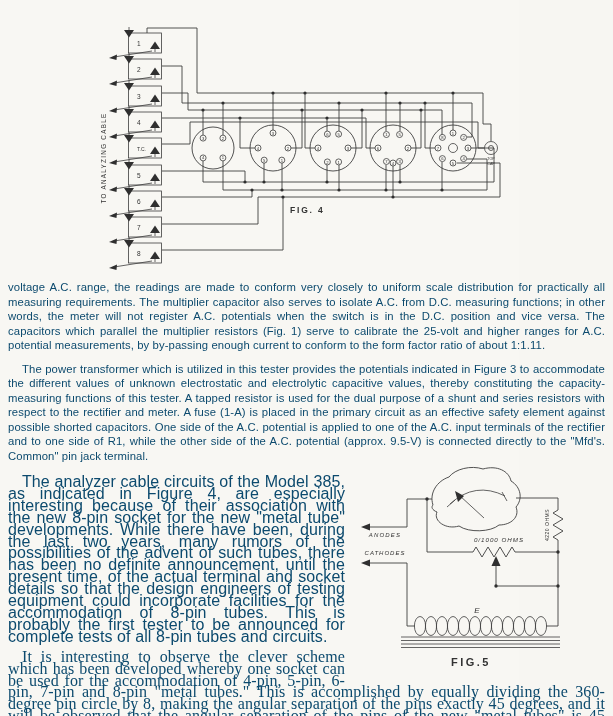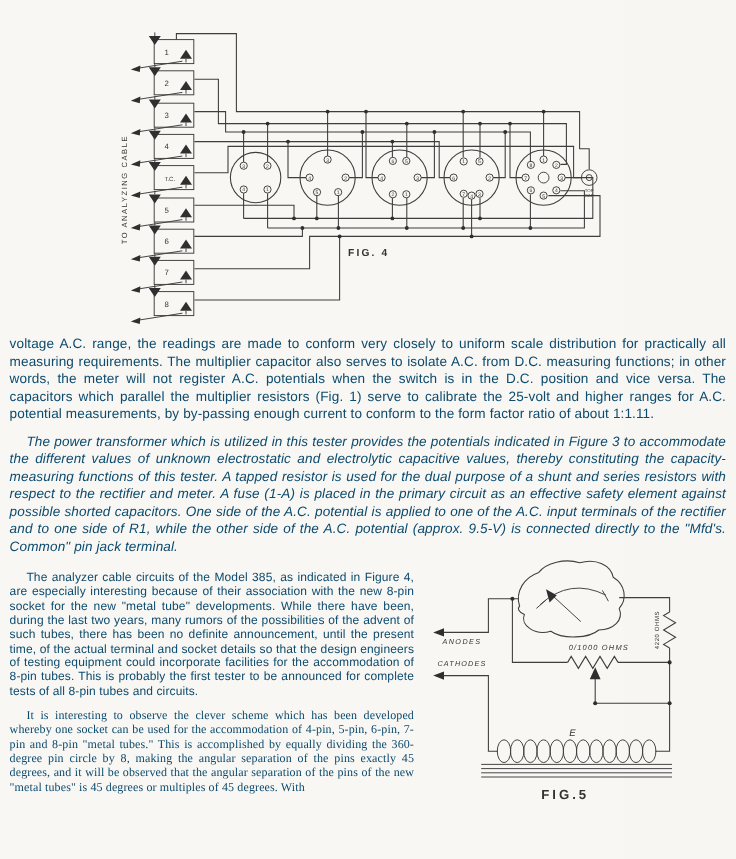--- a/index.html
+++ b/index.html
@@ -8,22 +8,22 @@
   .page{position:relative;width:519px;height:716px;background:#f8f7f3;}
   #fig4-svg{position:absolute;left:0;top:0;}
   .w{fill:none;stroke:#3e3e3e;stroke-width:0.9;}
   .thin{fill:none;stroke:#3e3e3e;stroke-width:0.8;}
   .dot{fill:#2f2f2f;}
   .blk{fill:#2f2f2f;stroke:none;}
   .svgtxt{fill:#333;font-family:"Liberation Sans",sans-serif;}
   .text-area{position:absolute;left:8px;top:280px;width:597px;color:#0c4a6e;}
   .text-area p{margin:0;text-align:justify;letter-spacing:0.1px;}
   p.full{font-size:11.3px;line-height:14.5px;}
-  p.p2{margin-top:9px;font-style:italic;}
-  p.col{font-size:10px;line-height:11.9px;}
+  p.p2{margin-top:9px;}
+  p.col{font-size:16px;line-height:11.9px;}
   p.p3{margin-top:13px;}
   p.p4{margin-top:8px;font-family:Liberation Serif, serif;}
   .ind{text-indent:14px;}
   .fig5{float:right;width:252px;height:212px;margin:0 0 4px 8px;}
 </style>
 </head>
 <body>
 
 <div class="page">
 

